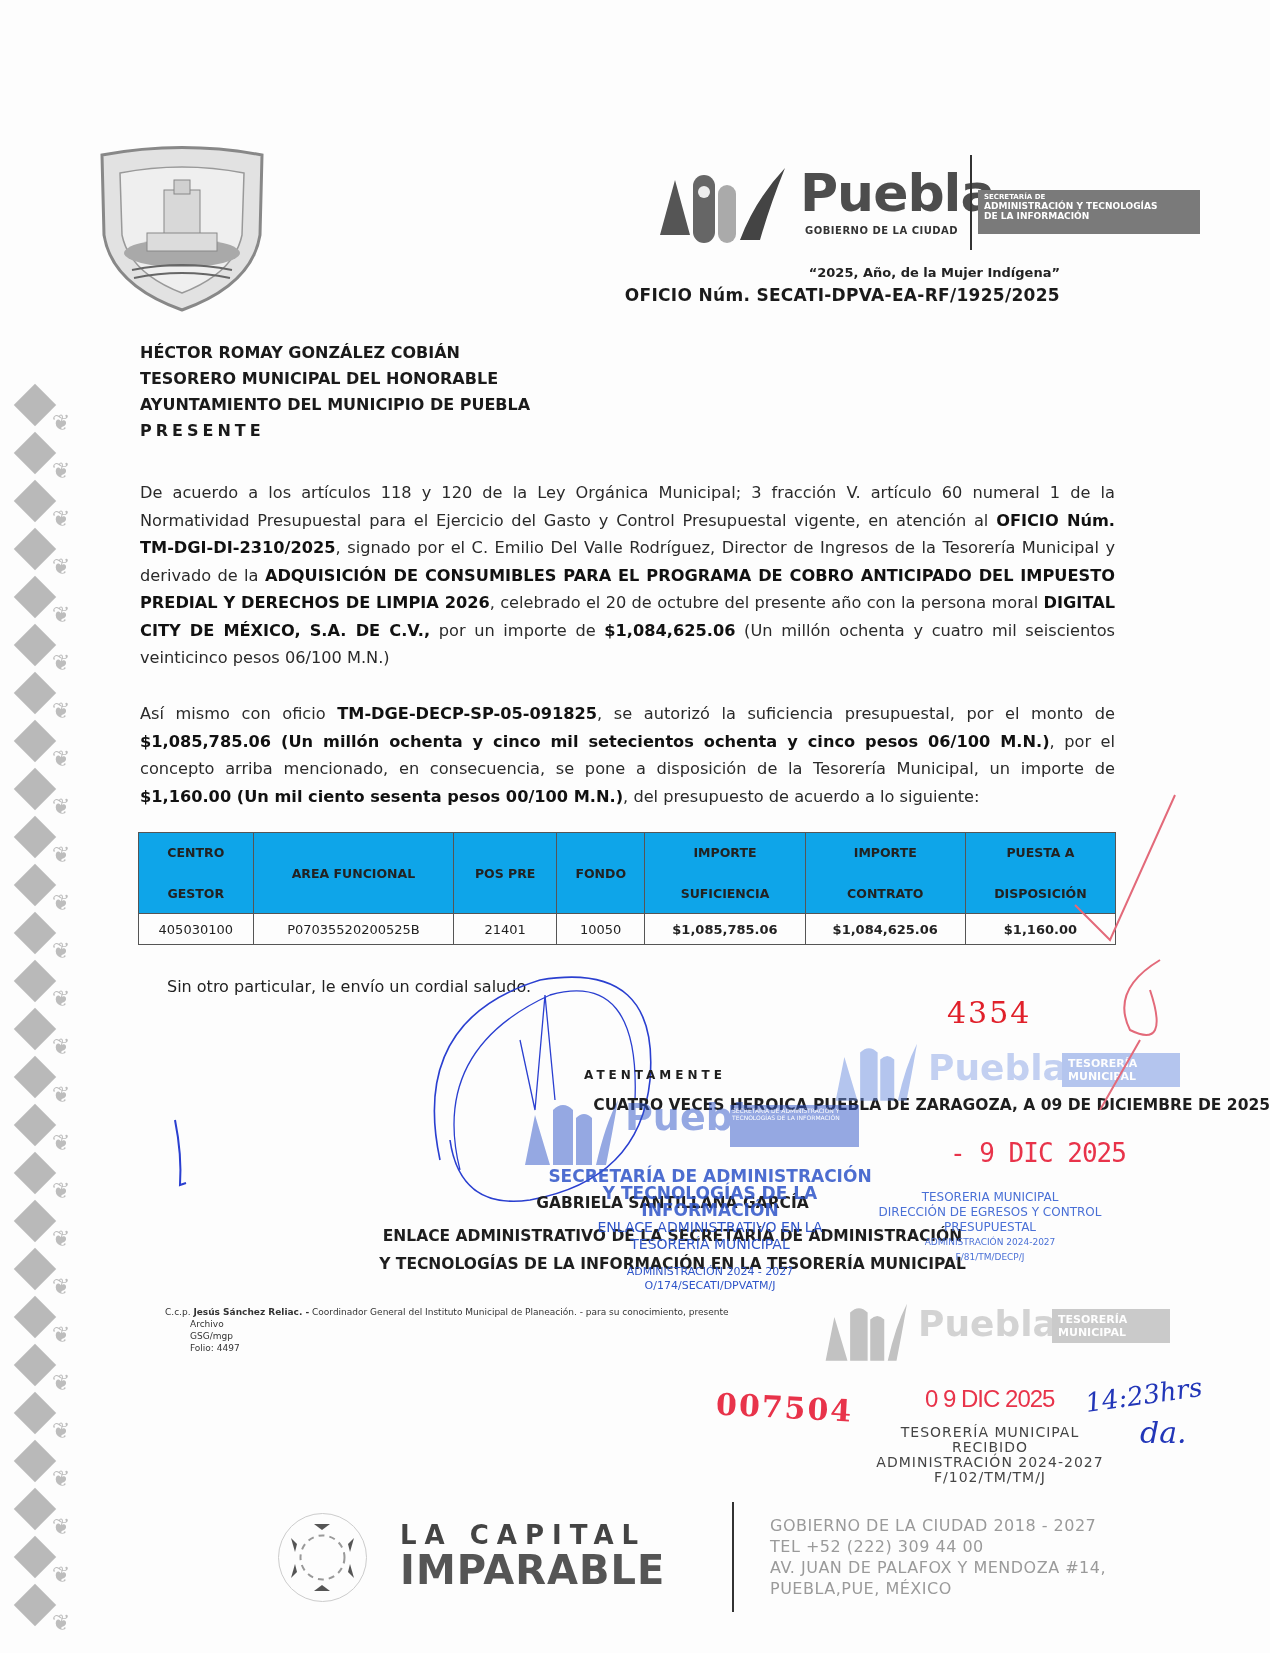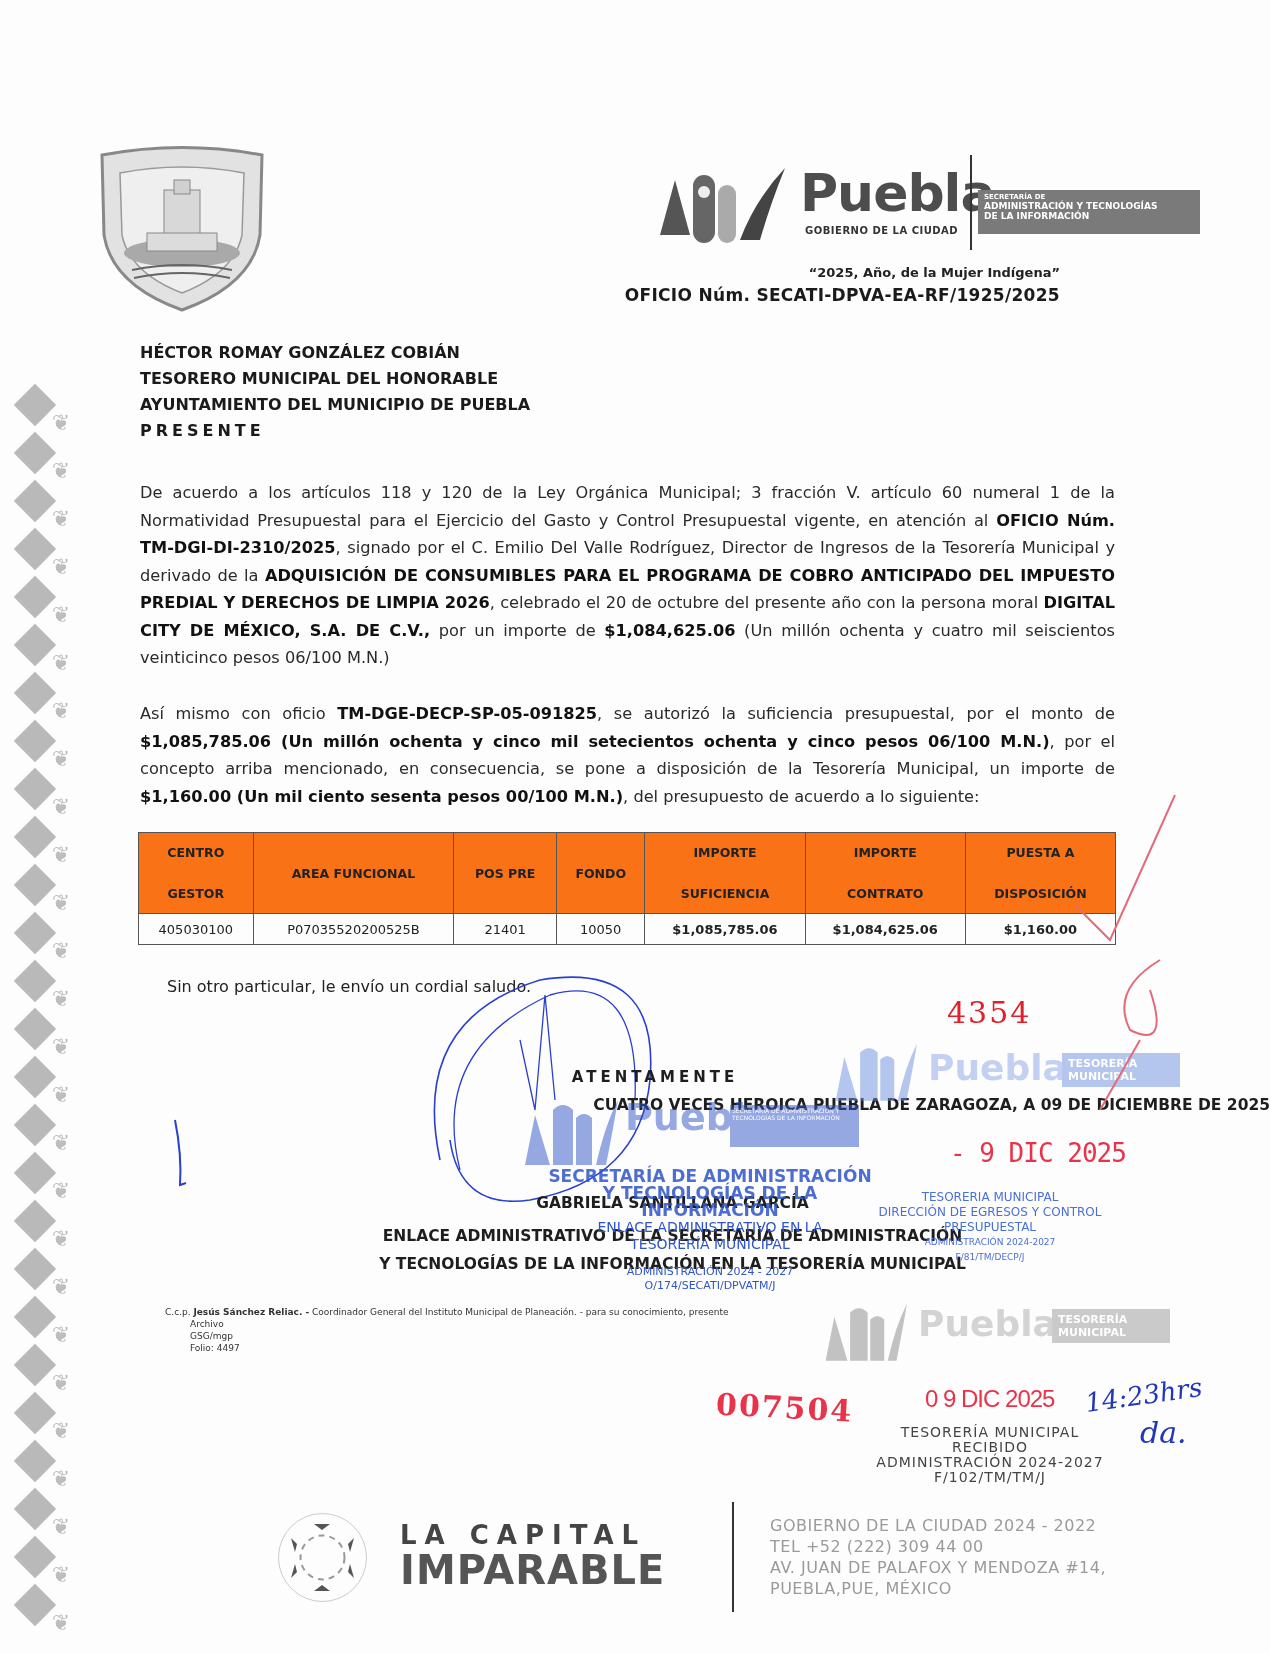--- a/index.html
+++ b/index.html
@@ -33,28 +33,28 @@
   .addressee .presente { letter-spacing: 4px; }
 
   
   .para { left: 140px; width: 975px; font-size: 16.2px; line-height: 27.5px; color: #2a2a2a; text-align: justify; }
   .para b { color: #111; }
   .p1 { top: 479px; }
   .p2 { top: 700px; }
 
   
   .budget-table { left: 138px; top: 832px; width: 978px; border-collapse: collapse; font-size: 12.5px; }
-  .budget-table th { background: #f97316; border: 1px solid #555; font-weight: bold; color: #222; height: 80px; padding: 0 4px; }
+  .budget-table th { background: #0ea5e9; border: 1px solid #555; font-weight: bold; color: #222; height: 80px; padding: 0 4px; }
   .budget-table th .two { display: flex; flex-direction: column; justify-content: space-between; height: 56px; align-items: center; }
   .budget-table td { border: 1px solid #555; text-align: center; height: 28px; font-size: 13px; color: #222; }
   .budget-table td.money { font-weight: bold; }
 
   .closing { left: 167px; top: 977px; font-size: 16px; color: #222; }
 
-  .atentamente { left: 0; width: 1270px; top: 1068px; text-align: center; font-size: 15px; font-weight: bold; letter-spacing: 4px; padding-left: 40px; box-sizing: border-box; }
+  .atentamente { left: 0; width: 1270px; top: 1068px; text-align: center; font-size: 12px; font-weight: bold; letter-spacing: 4px; padding-left: 40px; box-sizing: border-box; }
   .place-date { left: 0; width: 1270px; top: 1096px; text-align: right; font-size: 15.5px; font-weight: bold; padding-left: 70px; box-sizing: border-box; }
 
   .signer-name { left: 0; width: 1270px; top: 1194px; text-align: center; font-size: 15.5px; font-weight: bold; padding-left: 75px; box-sizing: border-box; }
   .signer-title { left: 0; width: 1270px; top: 1222px; text-align: center; font-size: 15.5px; font-weight: bold; line-height: 28px; padding-left: 75px; box-sizing: border-box; }
 
   .ccp { left: 165px; top: 1306px; font-size: 9px; color: #333; line-height: 12px; }
   .ccp .indent { padding-left: 25px; }
 
   
   .stamp-blue { color: #2f55c9; font-family: "DejaVu Sans", sans-serif; }
@@ -335,17 +335,17 @@
     </g>
     <circle cx="47.5" cy="47.5" r="22" fill="none" stroke="#999" stroke-width="2" stroke-dasharray="6 5"></circle>
   </svg>
 </div>
 <div class="abs footer-capital">
   <div class="cap1">LA CAPITAL</div>
   <div class="cap2">IMPARABLE</div>
 </div>
 <div class="abs footer-divider"></div>
 <div class="abs footer-contact">
-  <div>GOBIERNO DE LA CIUDAD 2024 - 2022</div>
+  <div>GOBIERNO DE LA CIUDAD 2018 - 2027</div>
   <div>TEL +52 (222) 309 44 00</div>
   <div>AV. JUAN DE PALAFOX Y MENDOZA #14,</div>
   <div>PUEBLA,PUE, MÉXICO</div>
 </div>
 
 </body></html>

